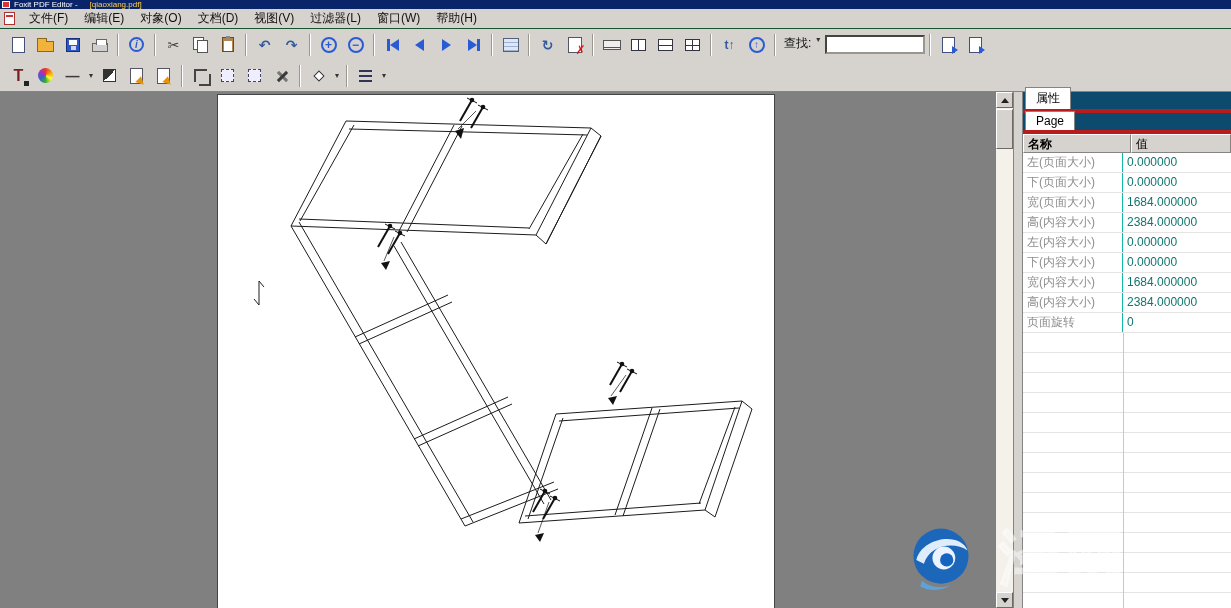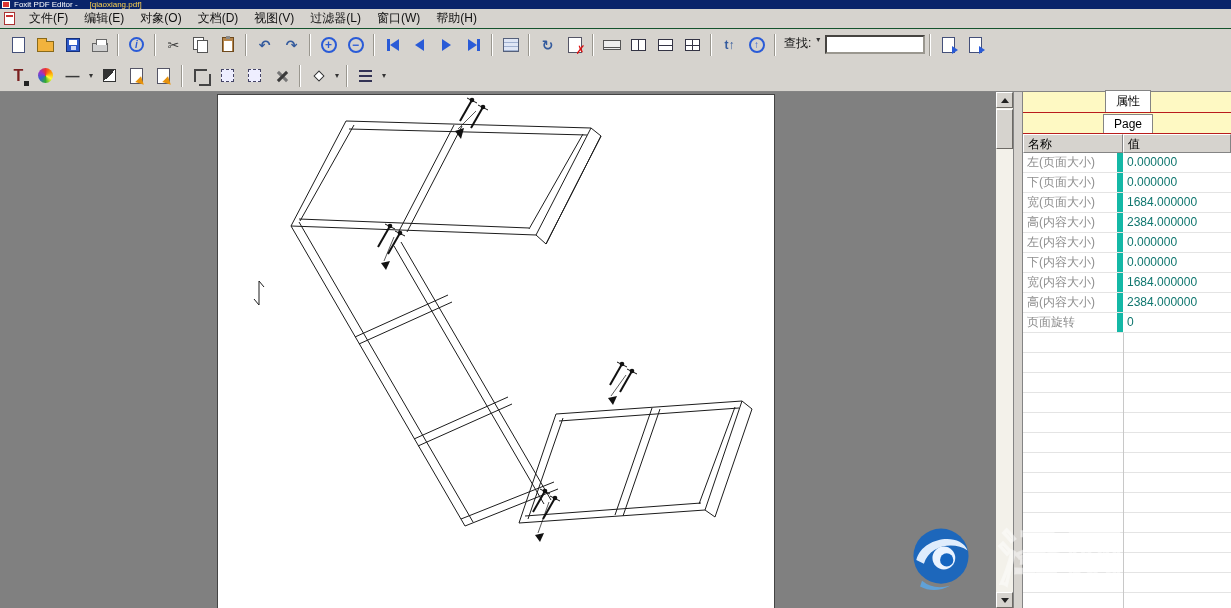--- a/index.html
+++ b/index.html
@@ -92,28 +92,28 @@
   .sbtn { position:absolute; left:0; width:17px; height:16px; background:#d6d3ce; border:1px solid; border-color:#fff #6d6a65 #6d6a65 #fff; display:flex; align-items:center; justify-content:center; }
   .sbtn.up { top:0; } .sbtn.down { bottom:0; }
   .arr-up { width:0; height:0; border-bottom:5px solid #222; border-left:4px solid transparent; border-right:4px solid transparent; }
   .arr-down { width:0; height:0; border-top:5px solid #222; border-left:4px solid transparent; border-right:4px solid transparent; }
   .sthumb { position:absolute; left:0; top:17px; width:17px; height:40px; background:#d6d3ce; border:1px solid; border-color:#fff #6d6a65 #6d6a65 #fff; }
 
   .splitter { position:absolute; left:1013px; top:0; width:9px; height:516px; background:#d6d3ce; border-left:1px solid #848484; }
 
   
   .panel { position:absolute; left:1022px; top:0; width:209px; height:516px; background:#fff; border-left:1px solid #848484; display:flex; flex-direction:column; }
-  .ptabs { height:21px; background:#fef9c3; border-bottom:1px solid #b91c1c; display:flex; align-items:flex-end; flex:0 0 auto;justify-content:center; }
+  .ptabs { height:21px; background:#0c4a6e; border-bottom:4px solid #b91c1c; display:flex; align-items:flex-end; flex:0 0 auto; }
   .ptab { background:#fff; border:1px solid #848484; border-bottom:none; padding:2px 10px 2px; font-size:12px; margin-left:2px; }
   .phead { display:flex; height:19px; flex:0 0 auto; }
   .phcell { background:#d6d3ce; border:1px solid; border-color:#fff #848484 #848484 #fff; font-size:12px; padding:1px 4px; overflow:hidden; white-space:nowrap; }
-  .phcell.n { width:100px; } .phcell.v { flex:1; }
+  .phcell.n { width:108px;font-weight:bold; } .phcell.v { flex:1; }
   .prows { flex:0 0 auto; }
   .prow { display:flex; height:20px; border-bottom:1px solid #e4e4e4; font-size:12px; line-height:17px; }
-  .pname { width:100px; color:#8e8e8e; padding:1px 4px; border-right:6px solid #14b8a6; overflow:hidden; white-space:nowrap; }
+  .pname { width:100px; color:#8e8e8e; padding:1px 4px; border-right:1px solid #14b8a6; overflow:hidden; white-space:nowrap; }
   .pval { flex:1; color:#0f766e; padding:1px 4px; overflow:hidden; white-space:nowrap; }
   .prest { flex:1; position:relative; background:repeating-linear-gradient(to bottom,#fff 0 19px,#e4e4e4 19px 20px); }
   .prest .vdiv { position:absolute; left:100px; top:0; bottom:0; width:1px; background:#c8c8c8; }
 
   
   .watermark { position:absolute; left:903px; top:520px; display:flex; align-items:center; gap:20px; z-index:50; pointer-events:none; }
   .wm-text { font-size:60px; font-weight:bold; letter-spacing:6px; color:rgba(255,255,255,0.10); -webkit-text-stroke:1.5px rgba(255,255,255,0.45); line-height:1; }
 </style>
 </head>
 <body>

